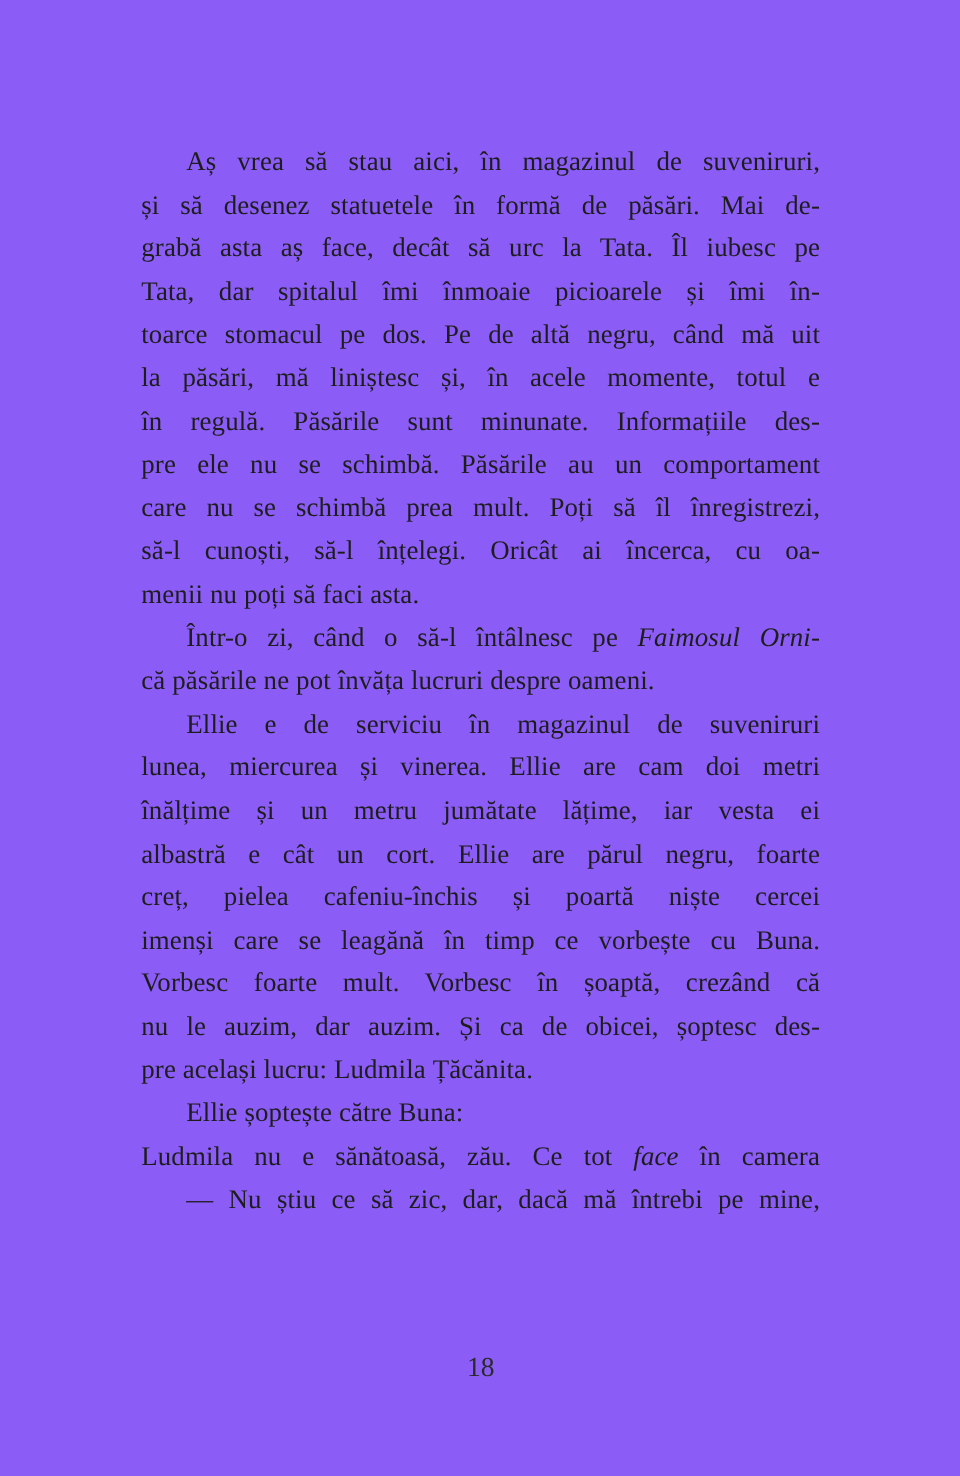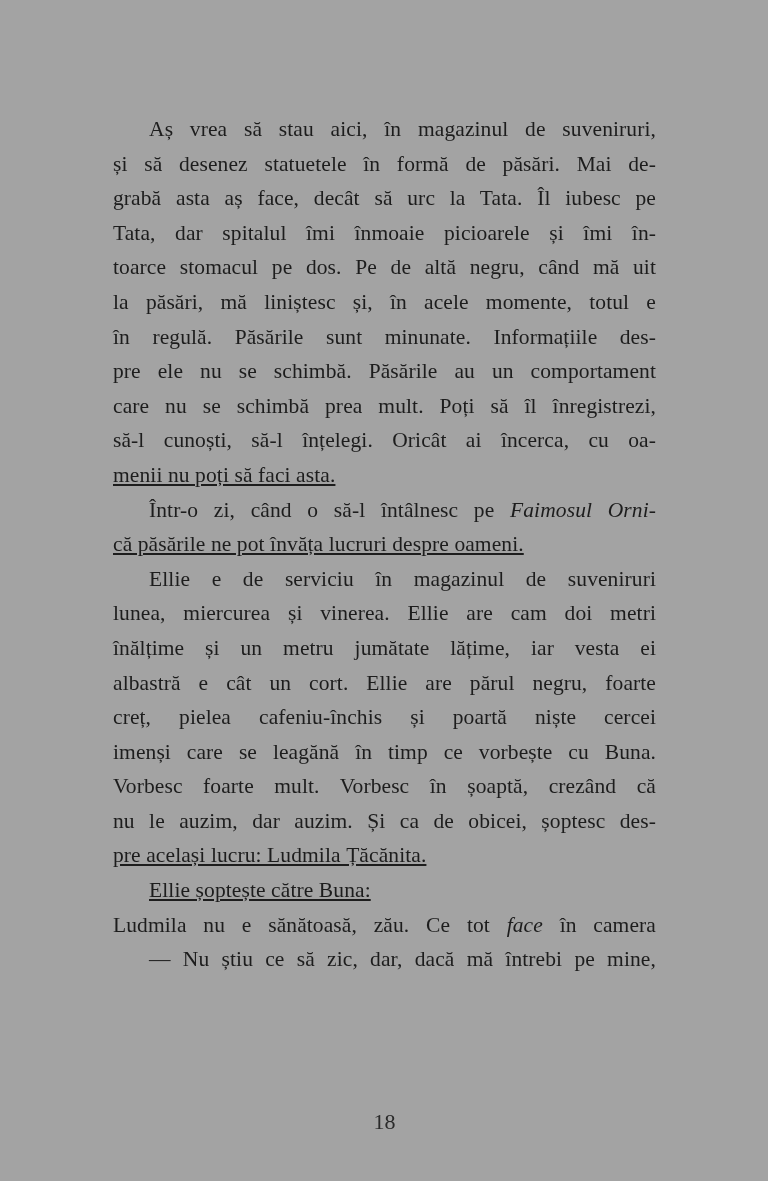--- a/index.html
+++ b/index.html
@@ -14,58 +14,56 @@
     font-family: "Liberation Serif", "DejaVu Serif", serif;
     color: #1d1d1d;
     overflow: hidden;
   }
   .page {
     position: absolute;
     left: 0;
     top: 0;
     width: 768px;
     height: 1181px;
-    background: #a3a3a3;
+    background: #8b5cf6;
   }
   .text-block {
     position: absolute;
     left: 113px;
     top: 112px;
     width: 543px;
     font-size: 21.5px;
     line-height: 34.6px;
     letter-spacing: 0.1px;
   }
   .line {
     height: 34.6px;
     white-space: nowrap;
     text-align: justify;
     text-align-last: justify;
   }
   .line.left {
     text-align: left;
     text-align-last: left;
-    text-decoration: underline;
   }
   .line.indent {
     text-indent: 36px;
     text-align: right;
   }
   .line i {
   }
   .folio {
     position: absolute;
     left: 113px;
     top: 1077px;
     width: 543px;
     font-size: 22px;
     line-height: 34.6px;
     text-align: center;
     color: #2a2a2a;
-    margin-top: 28px;
   }
 </style>
 </head>
 <body>
 
 <div class="page">
 
   <div class="text-block">
 
     <div class="line indent"><span>Aș vrea să stau aici, în magazinul de suveniruri,</span></div>

